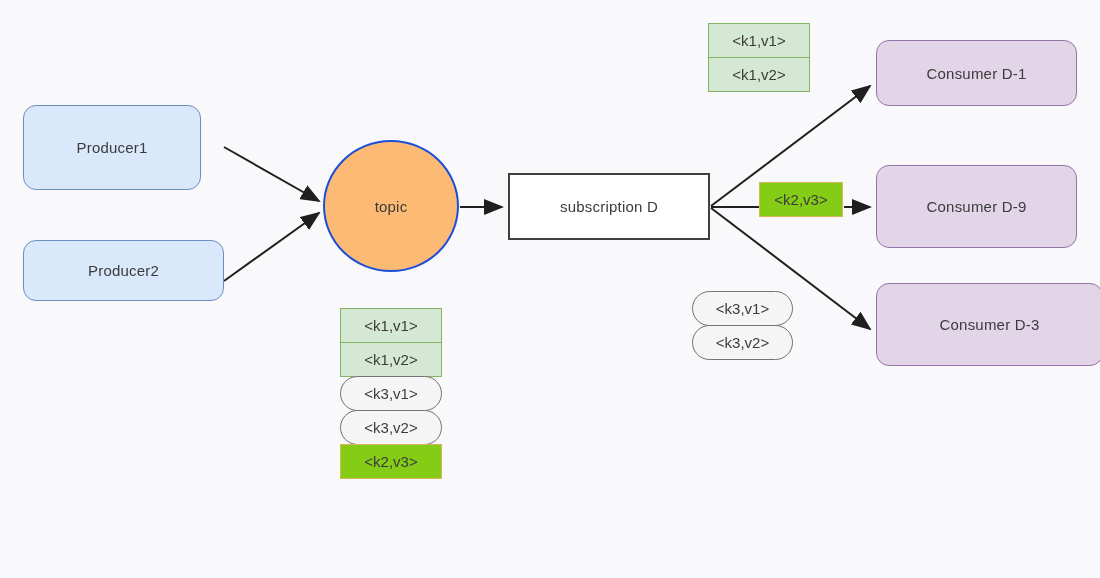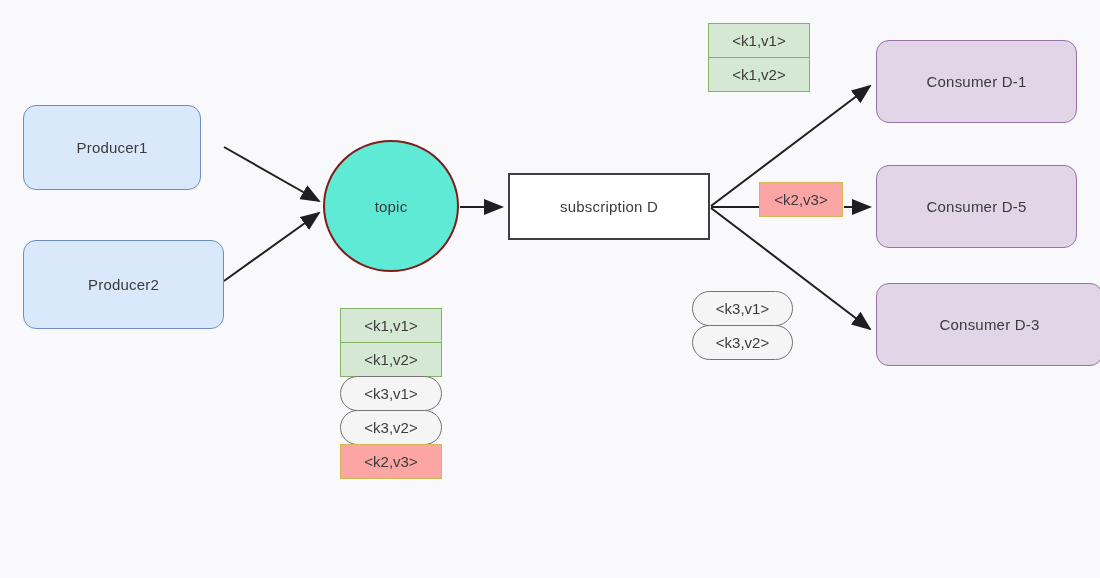--- a/index.html
+++ b/index.html
@@ -28,49 +28,49 @@
     font-size: 15px;
     color: #3b3b3b;
     letter-spacing: 0.2px;
     text-align: center;
   }
   .rounded { border-radius: 13px; }
   .blue   { background: #dae8fc; border: 1.5px solid #6c8ebf; }
   .purple { background: #e1d5e7; border: 1.5px solid #9673a6; }
   .circle {
     border-radius: 50%;
-    background: #5eead4;
-    border: 2px solid #7f1d1d;
+    background: #fdba74;
+    border: 2px solid #1d4ed8;
   }
   .white-box {
     background: #ffffff;
     border: 2px solid #3f3f3f;
   }
   .stack { position: absolute; }
   .cell {
     box-sizing: border-box;
     height: 35px;
     display: flex;
     align-items: center;
     justify-content: center;
     border: 1px solid #666666;
     margin-top: -1px;
     font-size: 15px;
     color: #3b3b3b;
   }
   .cell:first-child { margin-top: 0; }
   .cell.green  { background: #d5e8d4; border-color: #82b366; }
-  .cell.yellow { background: #fca5a5; border-color: #d6b656; }
+  .cell.yellow { background: #84cc16; border-color: #d6b656; }
   .cell.gray   { background: #f5f5f5; border-color: #737373; border-radius: 22px; }
 
   #producer1 { left: 23px;  top: 105px; width: 178px; height: 85px; }
-  #producer2 { left: 23px;  top: 240px; width: 201px; height: 89px; }
+  #producer2 { left: 23px;  top: 240px; width: 201px; height: 61px; }
   #topic     { left: 323px; top: 140px; width: 136px; height: 132px; }
   #subscription { left: 508px; top: 173px; width: 202px; height: 67px; }
-  #consumer1 { left: 876px; top: 40px;  width: 201px; height: 83px; text-align: center; }
+  #consumer1 { left: 876px; top: 40px;  width: 201px; height: 66px; text-align: center; }
   #consumer2 { left: 876px; top: 165px; width: 201px; height: 83px; }
   #consumer3 { left: 876px; top: 283px; width: 227px; height: 83px; }
 
   #batch-k1  { left: 708px; top: 23px;  width: 102px; }
   #batch-k2  { left: 759px; top: 182px; width: 84px;  }
   #batch-k3  { left: 692px; top: 291px; width: 101px; }
   #topic-queue { left: 340px; top: 308px; width: 102px; }
 </style>
 </head>
 <body>
@@ -113,21 +113,21 @@
 
   <div id="subscription" class="node white-box">
     <span>subscription D</span>
   </div>
 
   <div id="consumer1" class="node purple rounded">
     <span>Consumer D-1</span>
   </div>
 
   <div id="consumer2" class="node purple rounded">
-    <span>Consumer D-5</span>
+    <span>Consumer D-9</span>
   </div>
 
   <div id="consumer3" class="node purple rounded">
     <span>Consumer D-3</span>
   </div>
 
   <div id="batch-k1" class="stack">
     <div class="cell green">&lt;k1,v1&gt;</div>
     <div class="cell green">&lt;k1,v2&gt;</div>
   </div>

